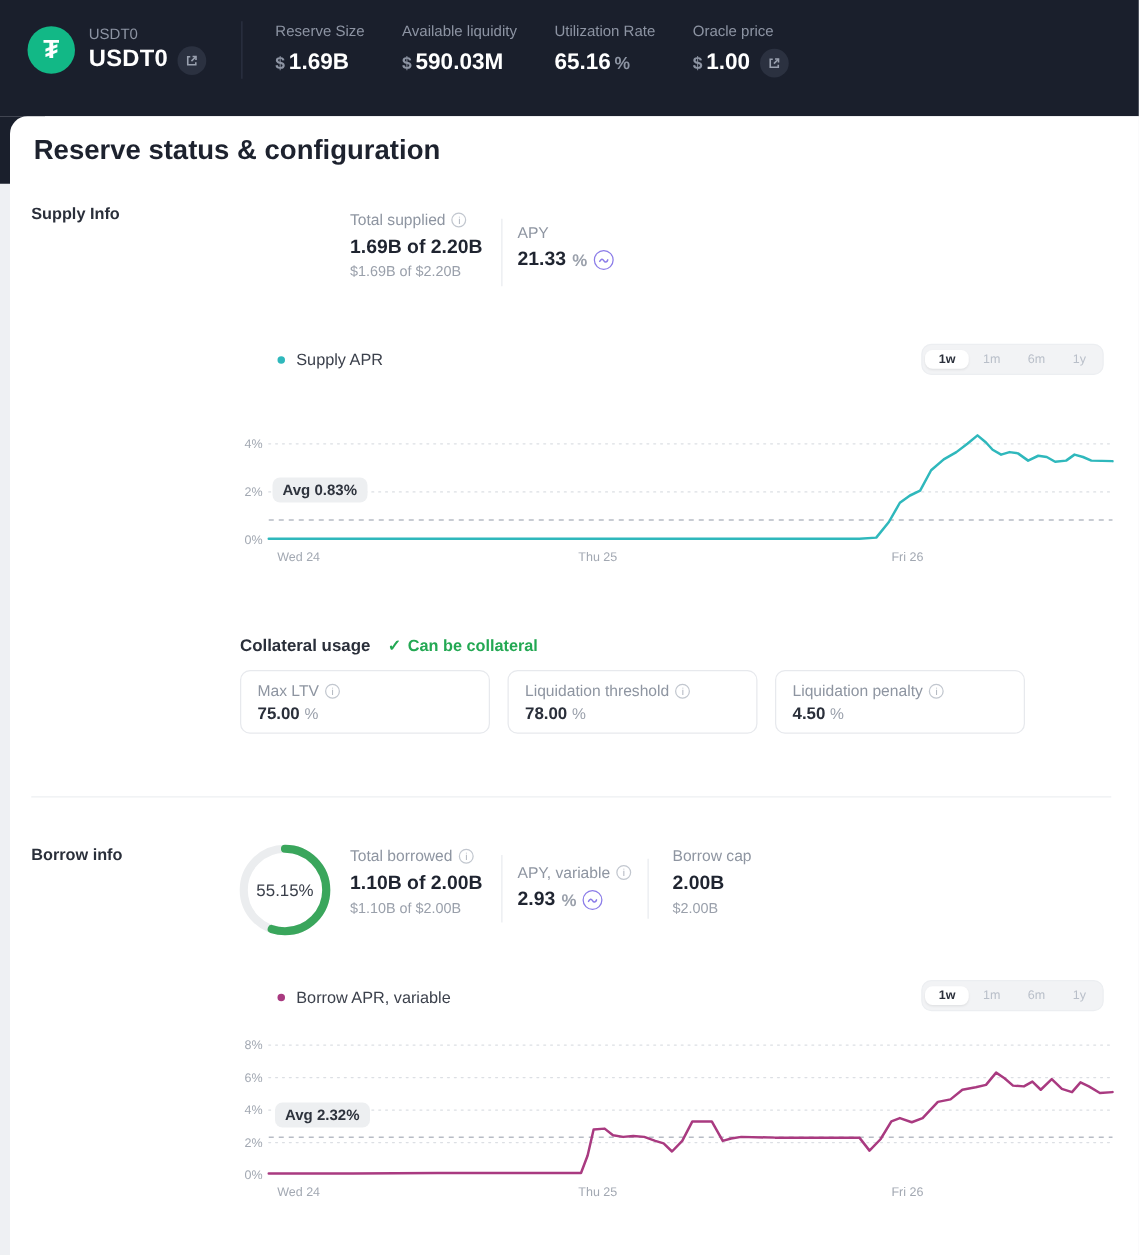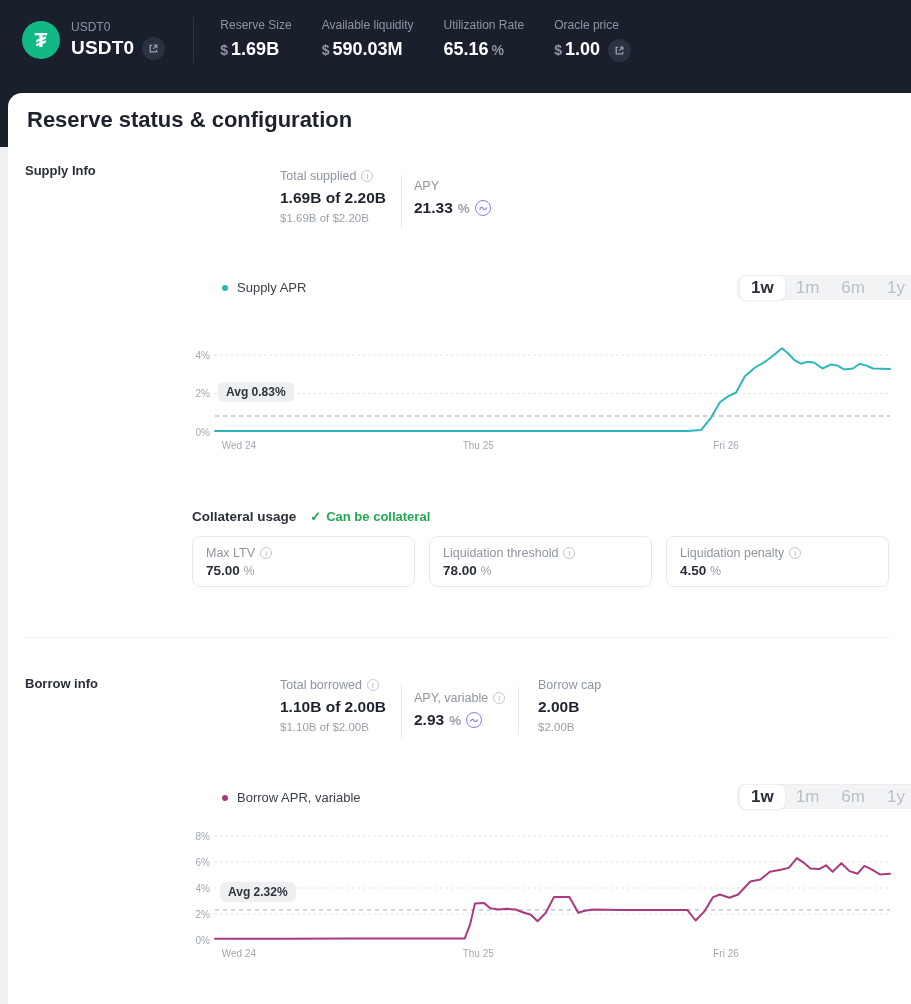--- a/index.html
+++ b/index.html
@@ -54,37 +54,37 @@
   .merit-icon { width:16px; height:16px; border:1.5px solid #8b7ce8; border-radius:50%;
     display:inline-flex; align-items:center; justify-content:center; cursor:pointer; }
   .vdiv { position:absolute; width:1px; background:#e9ebef; }
 
   
   .legend { position:absolute; display:flex; align-items:center; gap:9px;
     font-size:13px; color:#3c414c; }
   .legend-dot { width:6px; height:6px; border-radius:50%; }
   .range { position:absolute; display:flex; background:#f2f3f5; border:1px solid #eceef1;
     border-radius:8px; padding:2px; height:25px; align-items:center; }
-  .range-item { border:none; background:transparent; font-family:inherit; font-size:17px;
+  .range-item { border:none; background:transparent; font-family:inherit; font-size:10px;
     color:#b9bfc9; padding:2px 11px; cursor:pointer; border-radius:6px; }
   .range-item.active { background:#fff; color:#2a2f3a; font-weight:bold;
     box-shadow:0 1px 2px rgba(0,0,0,.08); }
 
   
   .chart { position:absolute; }
   .avg-badge { position:absolute; background:#edeff1; border-radius:6px; padding:3px 8px;
     font-size:12px; font-weight:bold; color:#2e333d; white-space:nowrap; }
 
   
   .coll-head { position:absolute; display:flex; align-items:center; gap:14px; }
   .coll-title { font-size:13.5px; font-weight:bold; color:#2a2f3a; }
   .coll-status { font-size:13px; font-weight:bold; color:#23a853; display:flex;
     align-items:center; gap:5px; }
   .cards { position:absolute; display:flex; gap:14px; }
-  .card { width:223px; height:51px; border:1px solid #e7e9ed; border-radius:8px;
+  .card { width:200px; height:51px; border:1px solid #e7e9ed; border-radius:8px;
     padding:9px 13px; background:#fff; }
   .card-label { font-size:12.5px; color:#8e95a1; display:flex; align-items:center; gap:5px; }
   .card-value { margin-top:3px; font-size:13.5px; font-weight:bold; color:#2a2f3a; }
   .card-value .blk-unit { font-size:12.5px; font-weight:normal; }
   .hdivider { position:absolute; height:1px; background:#edeff2; }
 
   text { font-family:"Liberation Sans", sans-serif; }
 </style>
 </head>
 <body>
@@ -237,20 +237,27 @@
           <i class="info-icon">i</i>
         </div>
       <div class="card-value"><span>4.50</span> <span class="blk-unit">%</span></div>
     </div>
   </div>
 
   <div class="hdivider" style="left:17px; top:544px; width:864px;"></div>
 
   <div class="section-label" style="left:17px; top:583px;">Borrow info</div>
 
+  <div class="gauge" style="left:180px; top:579px;">
+    <svg class="gauge-svg" width="80" height="80">
+      <circle cx="40" cy="40" r="33" fill="none" stroke="#ebedef" stroke-width="6.5"></circle>
+      <circle class="gauge-fg" cx="40" cy="40" r="33" fill="none" stroke="#3aa65c" stroke-width="6.5" stroke-linecap="round" transform="rotate(-90 40 40)" stroke-dasharray="114.35083099801489 207.34511513692635"></circle>
+    </svg>
+    <div class="gauge-text">55.15%</div>
+  </div>
 
   <div class="blk" style="left:272px; top:585px;">
     <div class="blk-label">
         <span>Total borrowed</span>
         <i class="info-icon">i</i>
       </div>
     <div class="blk-value">1.10B of 2.00B</div>
     <div class="blk-sub">$1.10B of $2.00B</div>
   </div>
 

